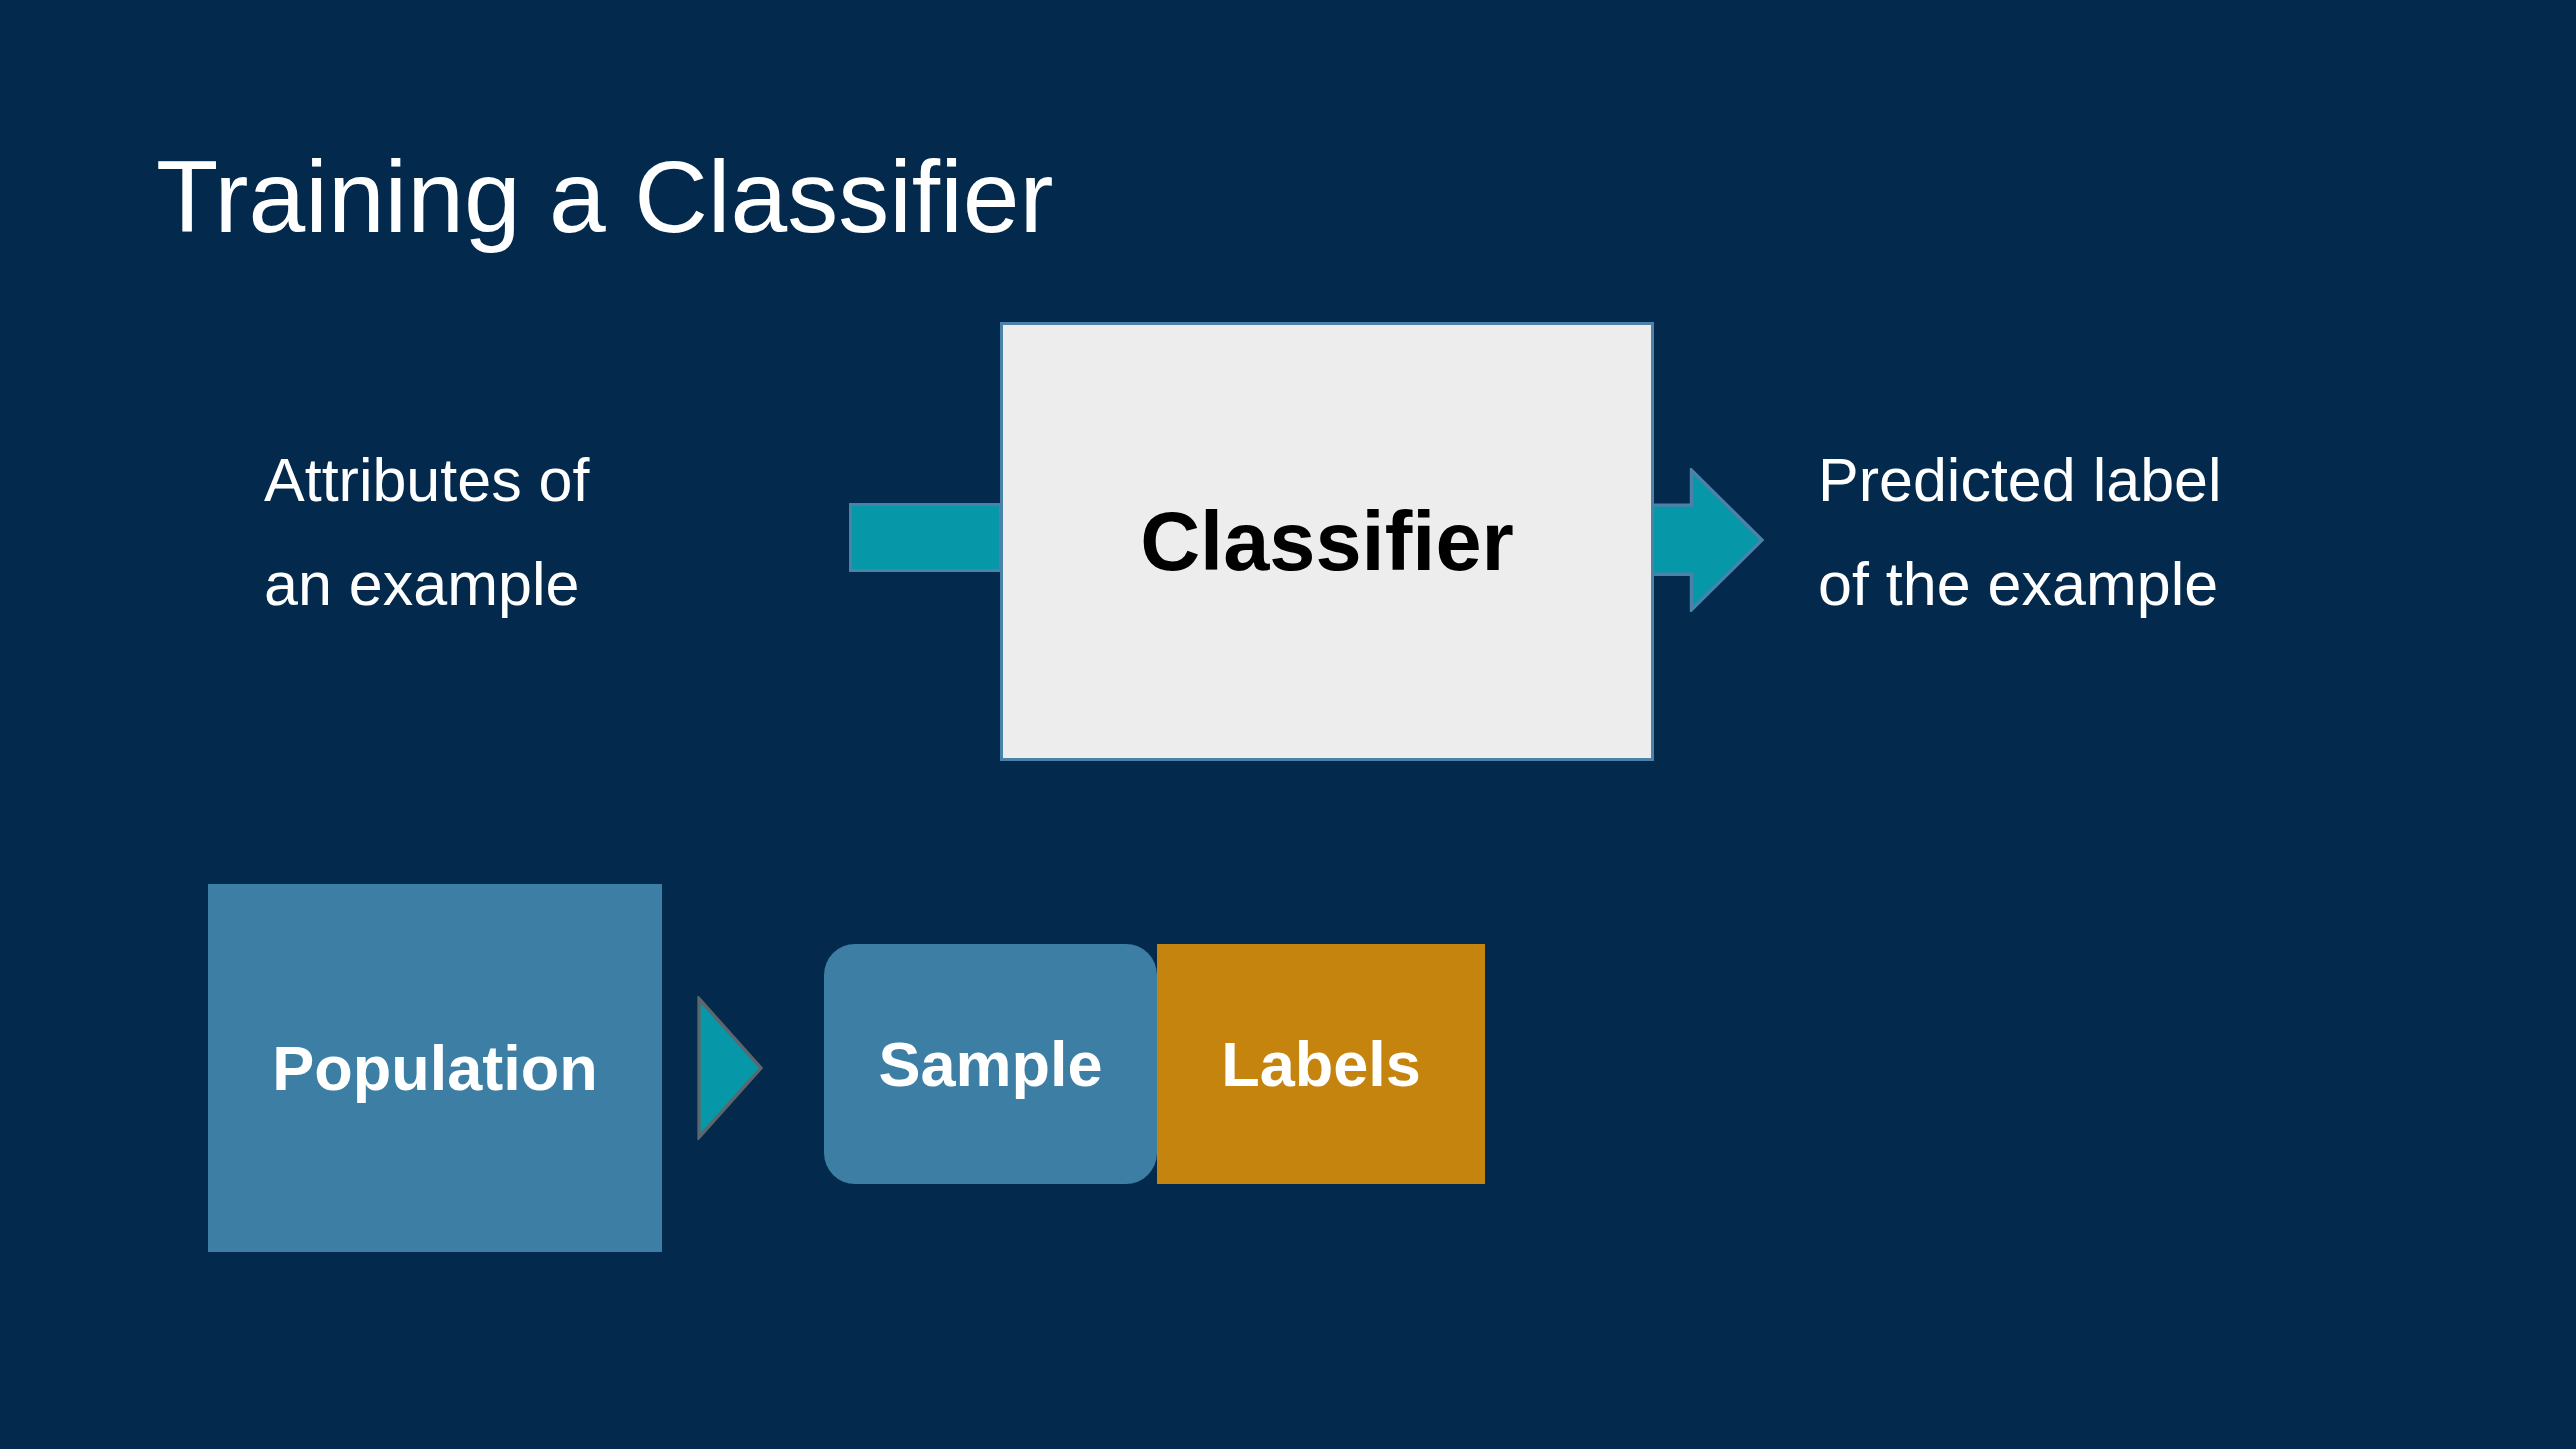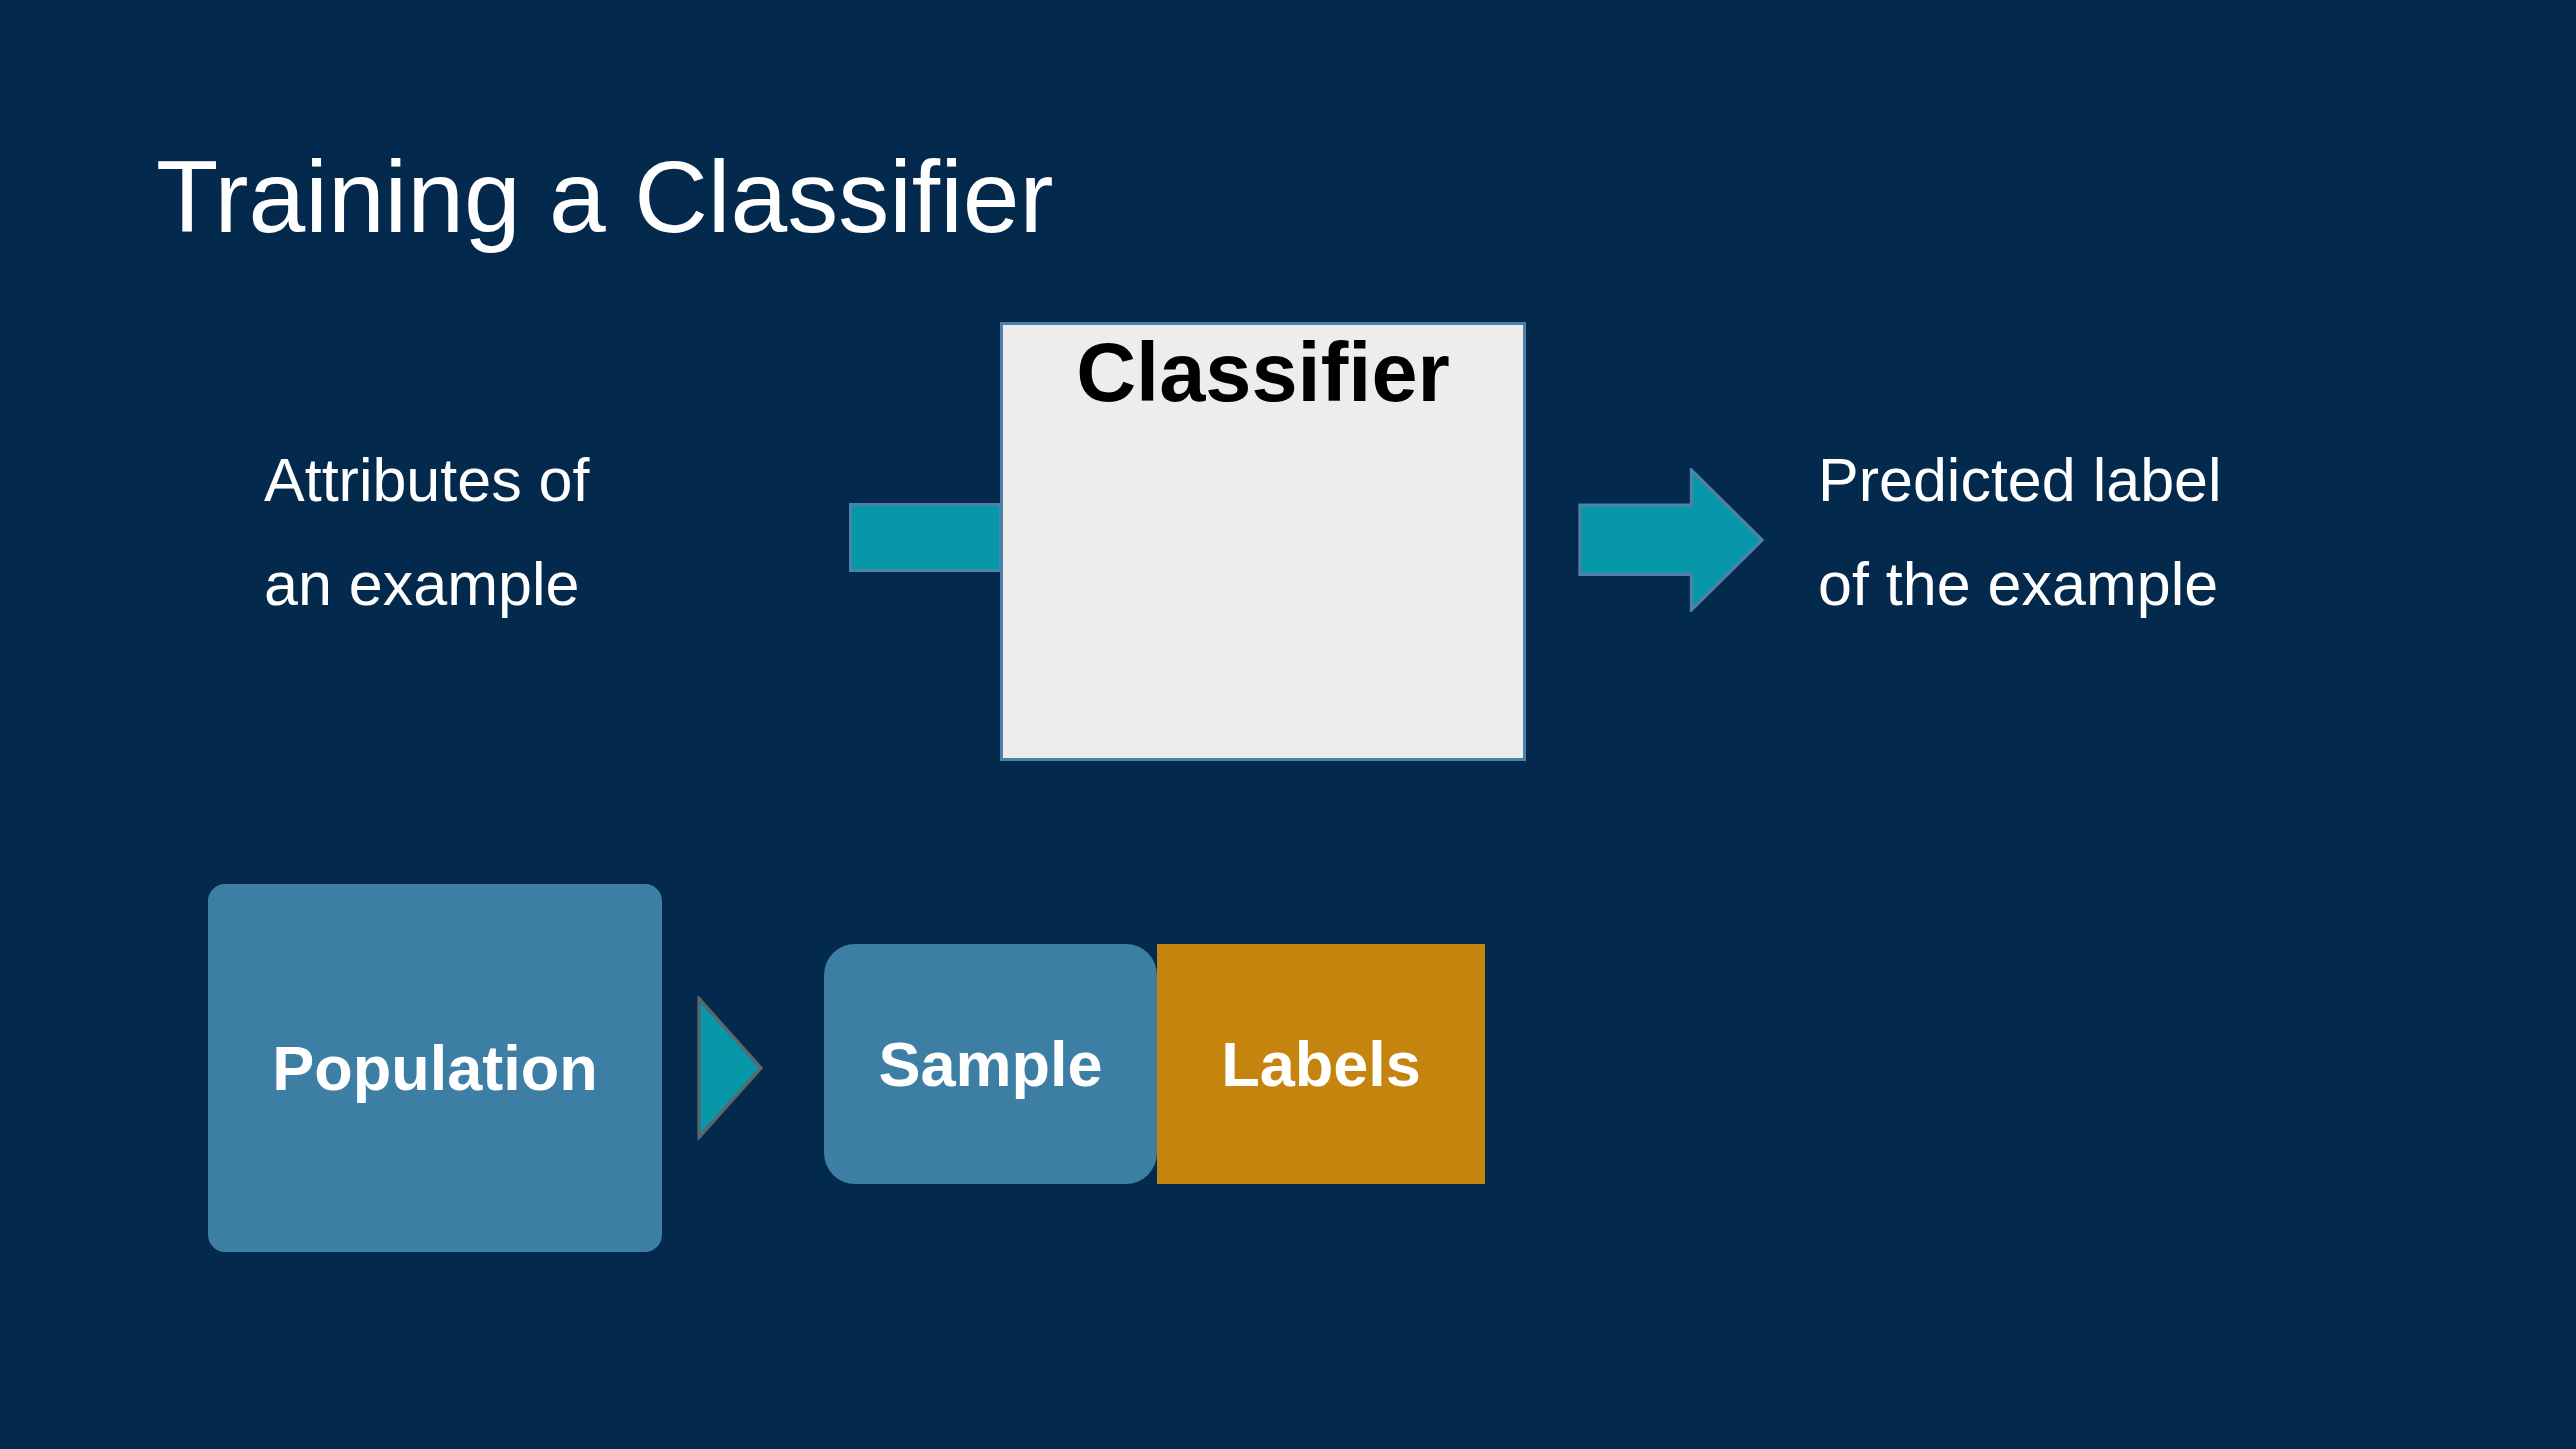--- a/index.html
+++ b/index.html
@@ -35,27 +35,27 @@
     color: var(--c-text-light, #ffffff);
     white-space: nowrap;
   }
   .side-label.input  { left: 264px; }
   .side-label.output { left: 1818px; }
 
   .classifier-box {
     position: absolute;
     left: 1000px;
     top: 322px;
-    width: 526px;
+    width: 654px;
     height: 439px;
     box-sizing: border-box;
     background: var(--c-panel-fill, #ededed);
     border: 3.4px solid var(--c-panel-border, #4c81a9);
     display: flex;
-    align-items: flex-start;
+    align-items: center;
     justify-content: center;
     z-index: 2;
   }
   .classifier-box .box-text {
     font-size: 83px;
     font-weight: 700;
     color: var(--c-text-dark, #000000);
     white-space: nowrap;
   }
 
@@ -87,21 +87,20 @@
   .population-box {
     position: absolute;
     left: 208px;
     top: 884px;
     width: 454px;
     height: 368px;
     background: var(--c-steel-blue, #3d7ea4);
     display: flex;
     align-items: center;
     justify-content: center;
-    border-radius: 17px;
   }
   .sample-box {
     position: absolute;
     left: 824px;
     top: 944px;
     width: 333px;
     height: 240px;
     background: var(--c-steel-blue, #3d7ea4);
     display: flex;
     align-items: center;

